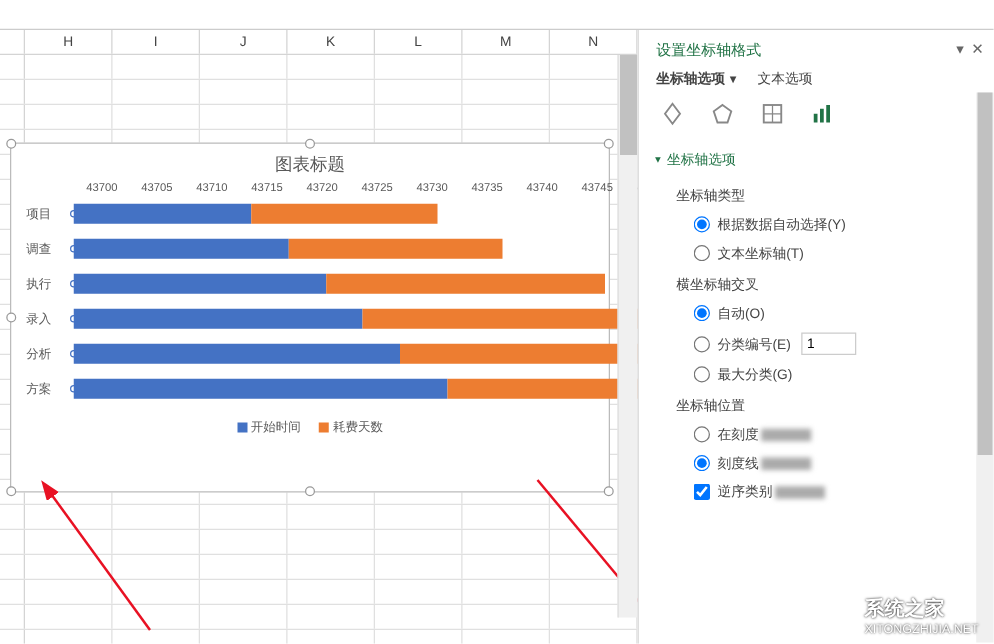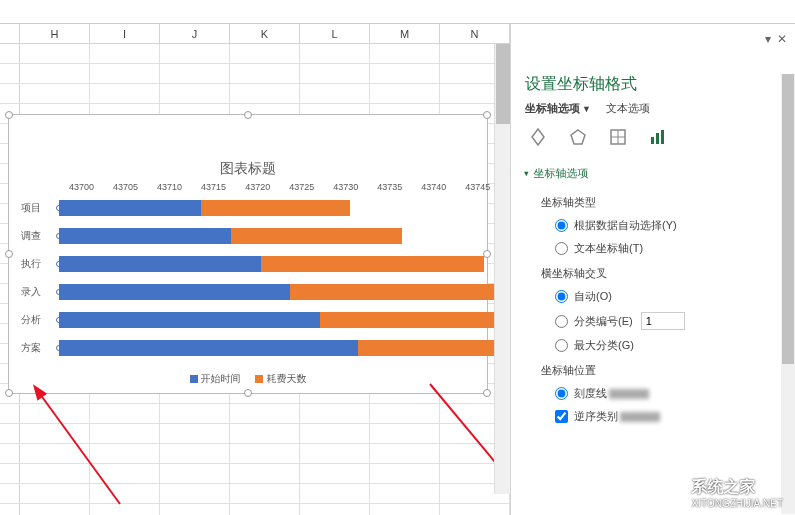--- a/index.html
+++ b/index.html
@@ -27,36 +27,36 @@
 .chart-handle { position: absolute; width: 8px; height: 8px; background: #fff; border: 1px solid #999; border-radius: 50%; }
 .h-n { top: -4px; left: 50%; margin-left: -4px; }
 .h-s { bottom: -4px; left: 50%; margin-left: -4px; }
 .h-e { right: -4px; top: 50%; margin-top: -4px; }
 .h-w { left: -4px; top: 50%; margin-top: -4px; }
 .h-ne { top: -4px; right: -4px; }
 .h-nw { top: -4px; left: -4px; }
 .h-se { bottom: -4px; right: -4px; }
 .h-sw { bottom: -4px; left: -4px; }
 
-.chart-title { text-align: center; font-size: 14px; color: #595959; padding: 8px 0 4px; margin-top: 37px; }
+.chart-title { text-align: center; font-size: 14px; color: #595959; padding: 8px 0 4px; }
 .x-axis { display: flex; justify-content: space-around; font-size: 9px; color: #595959; padding: 0 60px 0 60px; gap: 19px; }
 .plot { padding: 4px 10px 0 10px; }
 .bar-row { display: flex; align-items: center; height: 24px; margin-bottom: 4px; }
 .bar-label { width: 40px; font-size: 10px; color: #595959; text-align: left; padding-left: 2px; }
 .bar-track { flex: 1; position: relative; height: 16px; }
 .bar-s1 { position: absolute; height: 16px; background: #4472c4; }
 .bar-s2 { position: absolute; height: 16px; background: #ed7d31; }
 .bar-point { position: absolute; width: 6px; height: 6px; background: #fff; border: 1px solid #4472c4; border-radius: 50%; left: -3px; top: 50%; margin-top: -3px; }
 
 .legend { text-align: center; font-size: 10px; color: #595959; padding: 8px 0; }
 .legend-item { display: inline-block; margin: 0 6px; }
 .legend-box { display: inline-block; width: 8px; height: 8px; margin-right: 3px; vertical-align: middle; }
 
 
-.panel-title { font-size: 16px; color: #217346; padding: 0 14px 6px; font-weight: normal; margin-top: 42px; }
+.panel-title { font-size: 12px; color: #217346; padding: 0 14px 6px; font-weight: normal; }
 .panel-tabs { padding: 0 14px 8px; font-size: 11px; color: #444; }
 .panel-tab { display: inline-block; margin-right: 12px; cursor: pointer; }
 .panel-tab.active { font-weight: bold; }
 .tab-arrow { font-size: 9px; margin-left: 2px; }
 
 .icon-row { padding: 0 14px 10px; display: flex; gap: 14px; }
 .panel-icon { width: 26px; height: 26px; display: flex; align-items: center; justify-content: center; cursor: pointer; }
 
 .panel-body { padding: 0 14px; font-size: 11px; color: #444; overflow-y: auto; height: 360px; }
 .section-header { color: #217346; font-size: 11px; padding: 6px 0; cursor: pointer; }
@@ -505,20 +505,25 @@
             <span>分类编号(E)</span>
             <input class="num-input" value="1" style="">
           </div>
         <div class="radio-row">
             <input type="radio" style="">
             <span>最大分类(G)</span>
           </div>
 
         <div class="field-label">坐标轴位置</div>
         <div class="radio-row">
+            <input type="radio" style="">
+            <span>在刻度</span>
+            <span class="blurred"></span>
+          </div>
+        <div class="radio-row">
             <input type="radio" checked="" style="">
             <span>刻度线</span>
             <span class="blurred"></span>
           </div>
         <div class="check-row">
             <input type="checkbox" checked="" style="">
             <span>逆序类别</span>
             <span class="blurred"></span>
           </div>
       </div>

